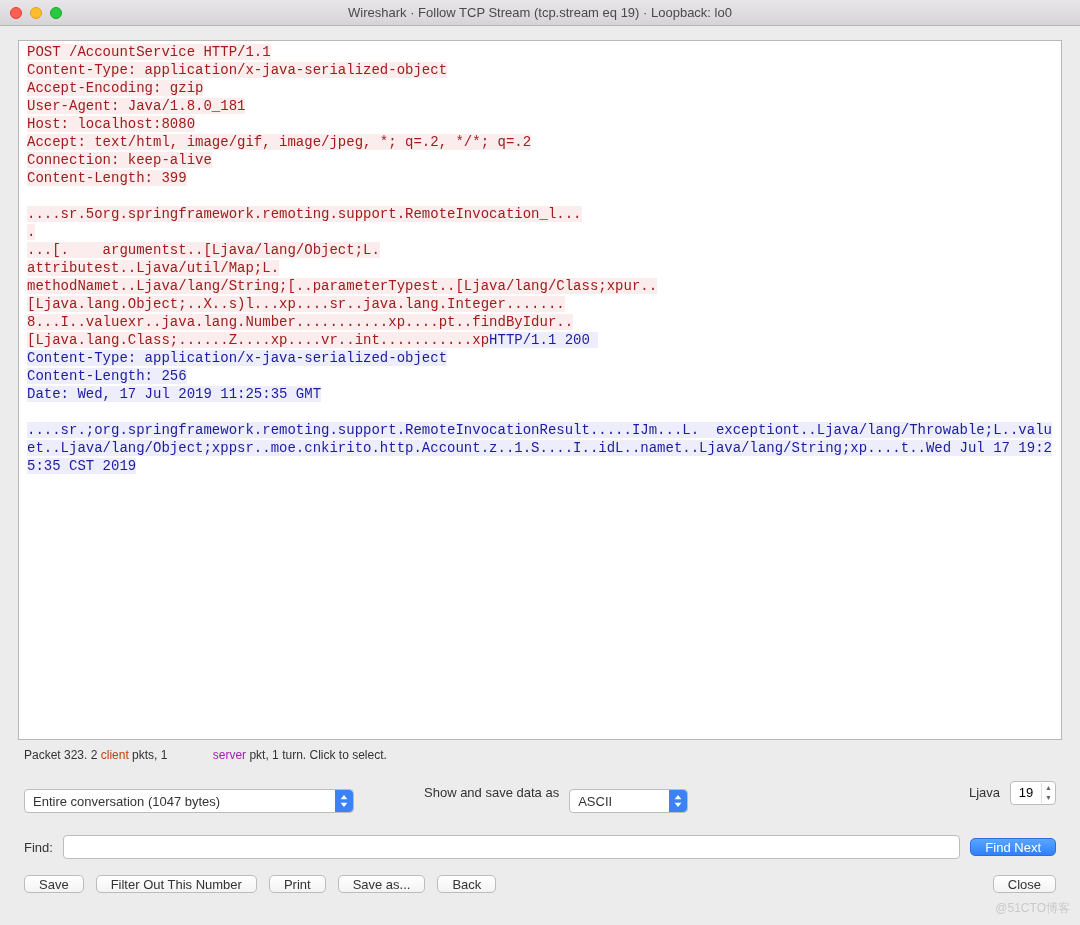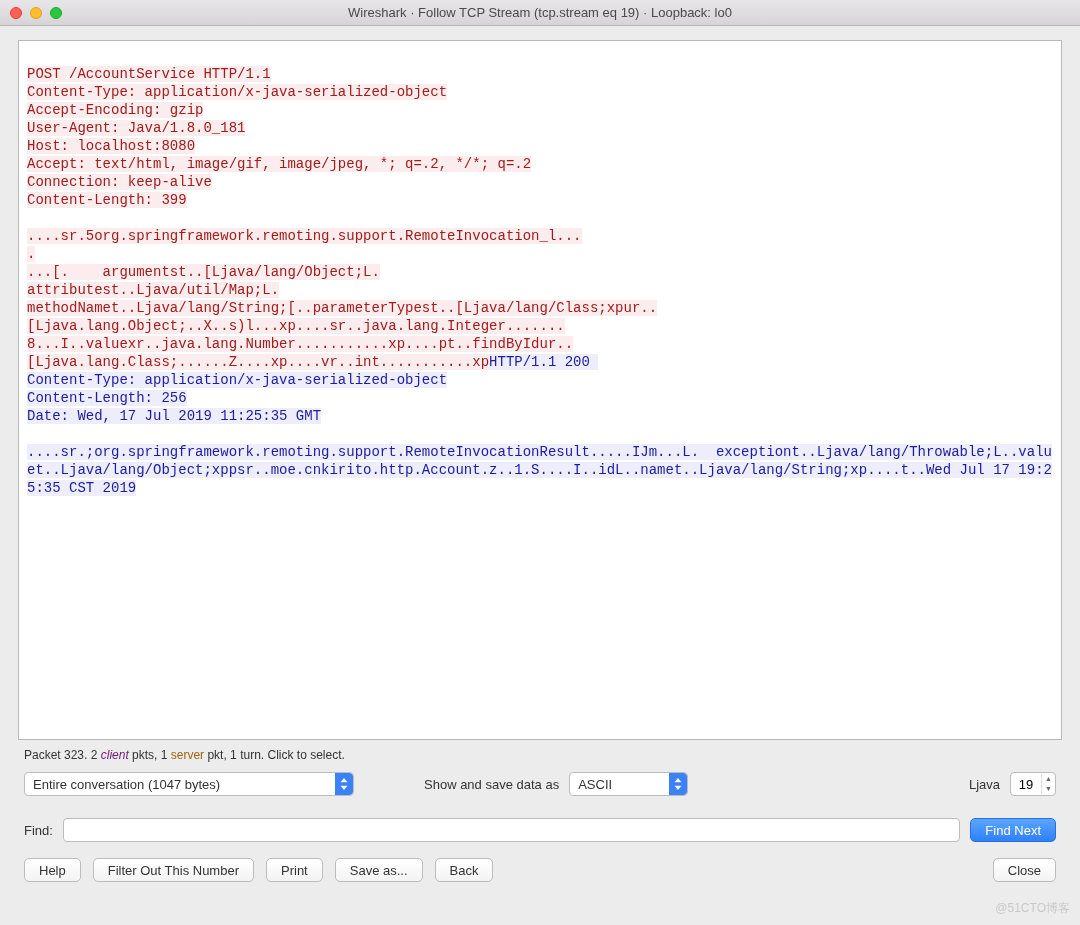--- a/index.html
+++ b/index.html
@@ -36,53 +36,54 @@
     font-size: 13px;
     color: #4a4a4a;
   }
   .content {
     padding: 14px 18px 0 18px;
   }
   .stream-box {
     background: #fff;
     border: 1px solid #b8b8b8;
     height: 700px;
-    padding: 24px 8px;
+    padding: 2px 8px;
     font-family: "Menlo","Consolas","Courier New",monospace;
     font-size: 14px;
     line-height: 18px;
     white-space: pre-wrap;
     word-break: break-all;
     overflow: hidden;
   }
   .req { background:#fbeded; color:#a11c1c; }
   .res { background:#ededfb; color:#1c1ca1; }
   .status-line {
     font-size: 12px;
     padding: 8px 6px 6px 6px;
     color:#333;
   }
-  .status-line .client { color:#701a75;font-style:italic; }
-  .status-line .server { color:#a16207; }
+  .status-line .client { color:#c2410c; }
+  .status-line .server { color:#a21caf;margin-left:42px; }
   .row {
     display:flex;
     align-items:center;
     padding: 4px 6px;
     gap:10px;
   }
   .select {
     display:inline-flex;
     align-items:center;
     background:#fff;
     border:1px solid #bcbcbc;
     border-radius:4px;
     height:24px;
     padding:0 0 0 8px;
     font-size:13px;
     position:relative;
+    margin-top:17px;
   }
   .select .caret {
     width:18px;height:100%;
     background:#3b82f6;
     border-radius:0 4px 4px 0;
     display:flex;align-items:center;justify-content:center;
     margin-left:6px;
   }
   .select .caret svg{width:10px;height:12px;}
   .spacer{flex:1;}
@@ -96,21 +97,21 @@
     width:30px;border:none;text-align:center;font-size:13px;outline:none;
     background:transparent;
   }
   .stepper .arrows{display:flex;flex-direction:column;border-left:1px solid #ddd;}
   .stepper .arrows div{font-size:7px;line-height:8px;padding:1px 3px;color:#666;}
   .textinput {
     flex:1;height:24px;border:1px solid #bcbcbc;border-radius:4px;
     background:#fff;padding:0 6px;font-size:13px;
   }
   .btn {
-    height:24px;
+    height:18px;
     padding:0 14px;
     border:1px solid #bcbcbc;
     border-radius:5px;
     background:linear-gradient(#ffffff,#f3f3f3);
     font-size:13px;
     display:inline-flex;align-items:center;justify-content:center;
     cursor:default;
   }
   .btn.primary {
     background:linear-gradient(#5aa6ff,#2f7fff);
@@ -198,21 +199,21 @@
     </div>
   </div>
 
   <div class="row" style="margin-top:14px">
     <span class="label">Find:</span>
     <input class="textinput" value="" style="">
     <div class="btn primary">Find Next</div>
   </div>
 
   <div class="bottom-row">
-    <div class="btn">Help</div>
+    <div class="btn">Save</div>
     <div class="btn">Filter Out This Number</div>
     <div class="btn">Print</div>
     <div class="btn">Save as...</div>
     <div class="btn">Back</div>
     <span class="spacer"></span>
     <div class="btn">Close</div>
   </div>
 
 </div>
 

